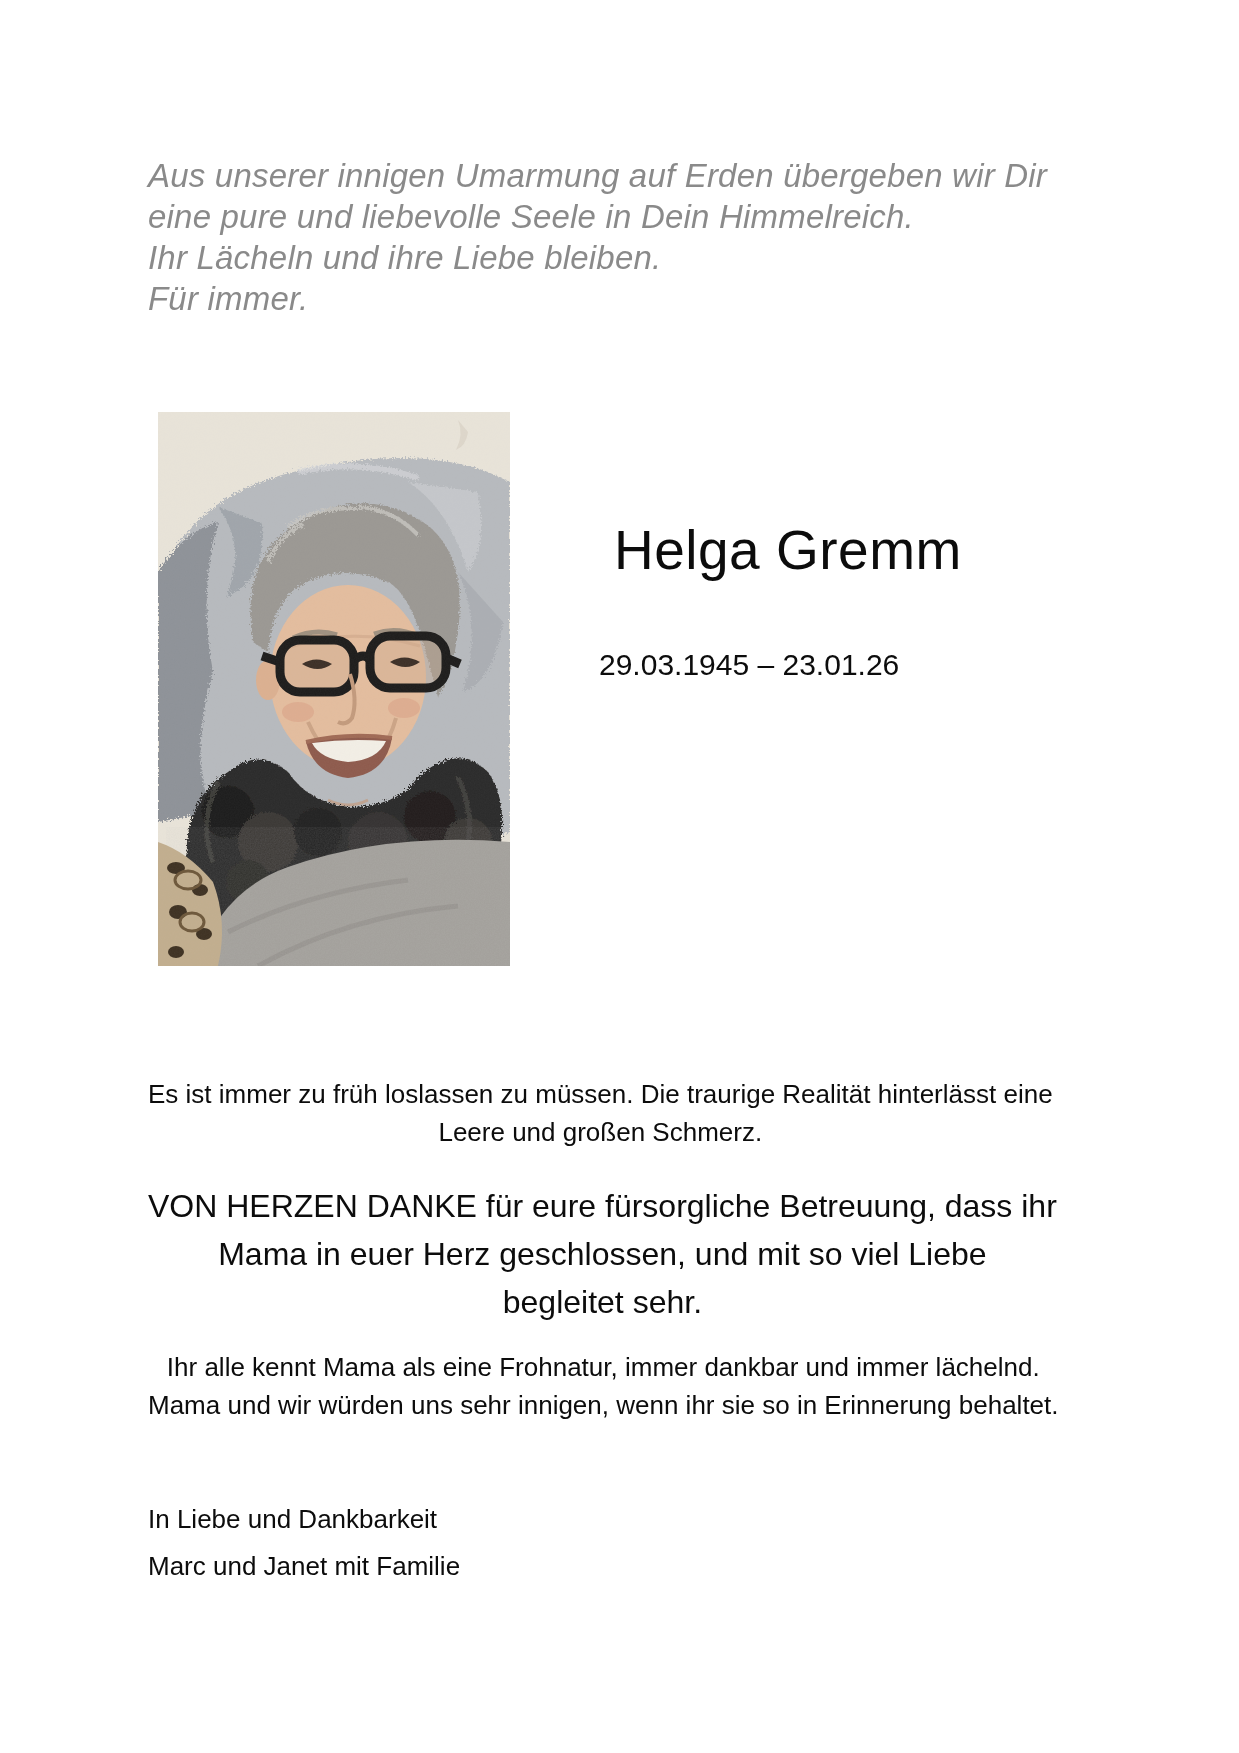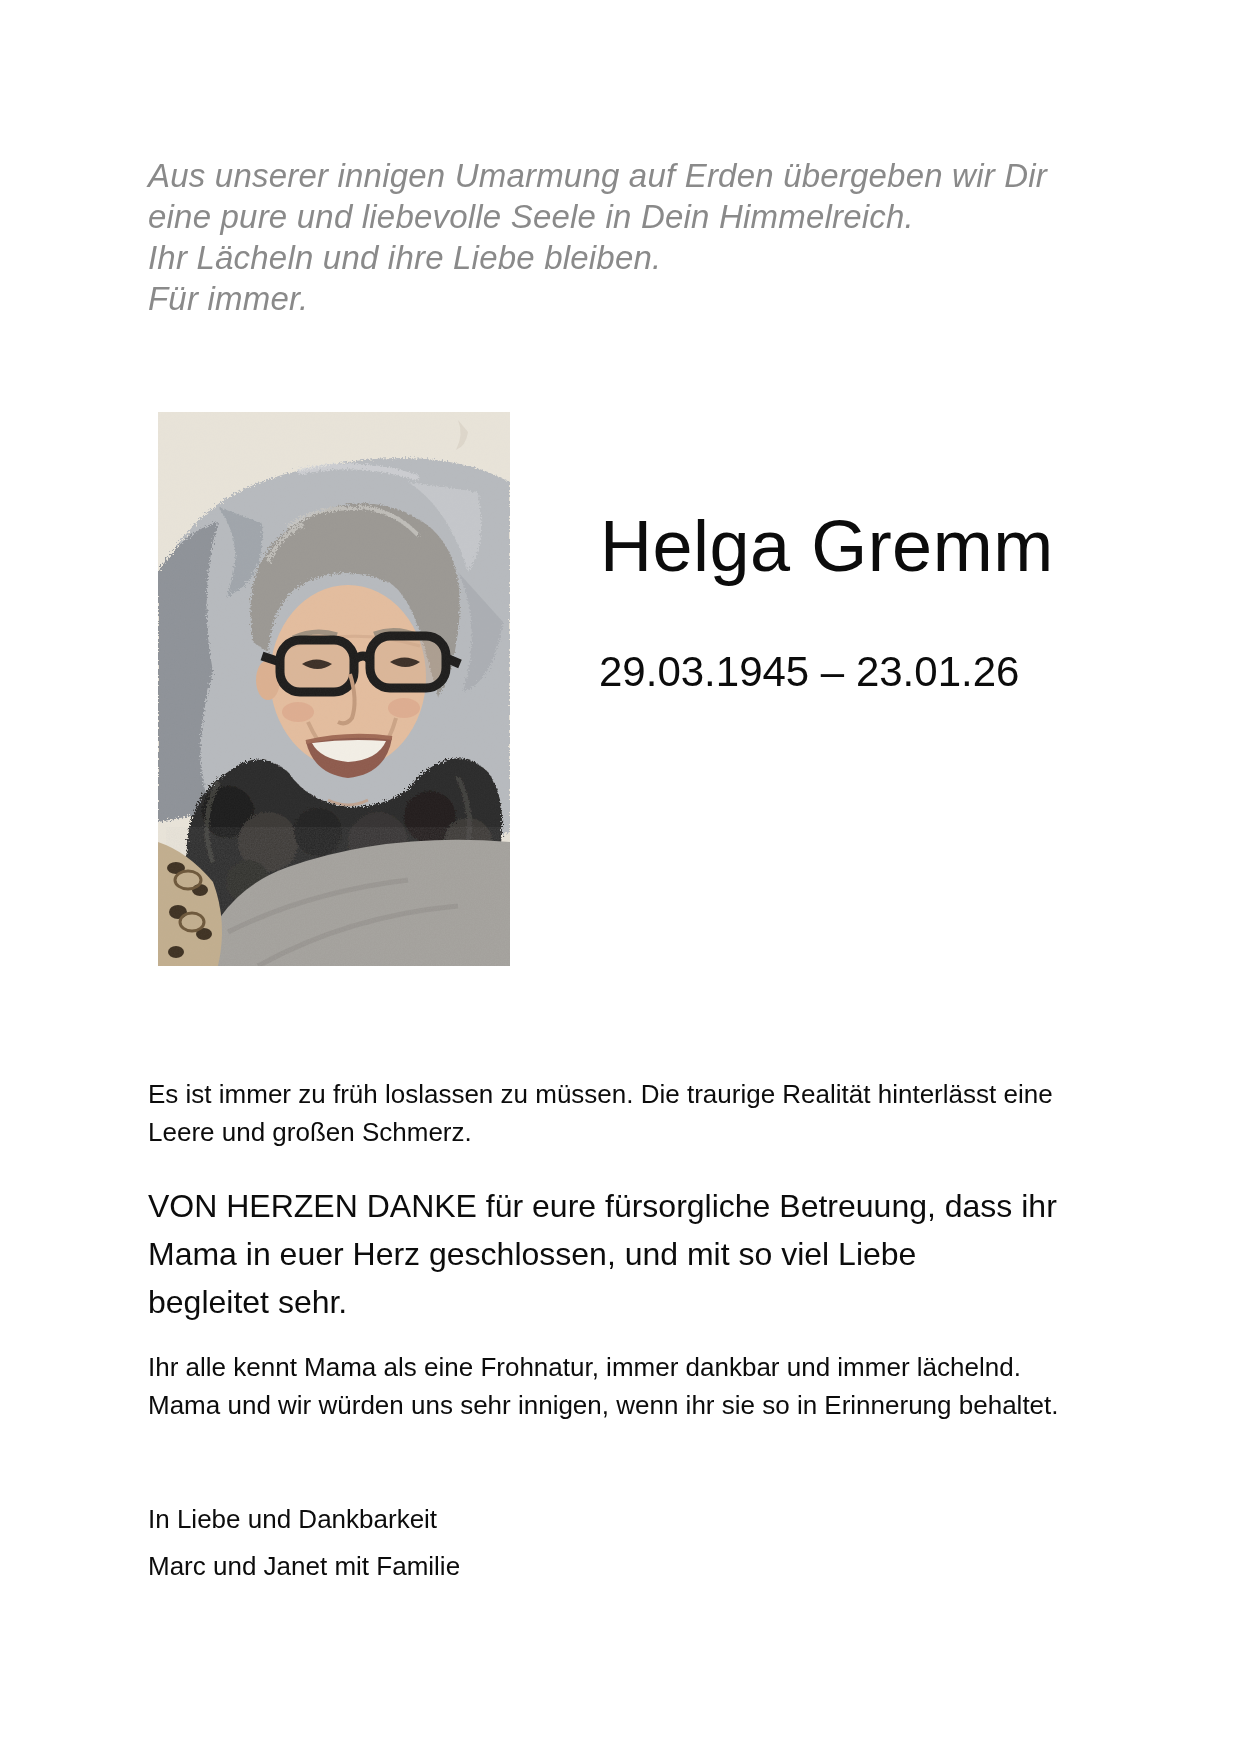--- a/index.html
+++ b/index.html
@@ -23,31 +23,31 @@
   
   .photo{
     position:absolute;left:158px;top:412px;
     width:352px;height:554px;
     overflow:hidden;
   }
   .photo svg{display:block;}
   
   .name{
     position:absolute;left:598px;top:504px;
-    margin:2px;font-size:72px;font-weight:400;
+    margin:16px;font-size:55px;font-weight:400;
     line-height:1.12;color:#0c0c0c;
     white-space:nowrap;letter-spacing:0.5px;
   }
   .dates{
     position:absolute;left:599px;top:648px;
-    font-size:42px;color:#0c0c0c;white-space:nowrap;
+    font-size:30px;color:#0c0c0c;white-space:nowrap;
   }
   
   .para{position:absolute;left:148px;color:#0c0c0c;}
-  .para .pline{white-space:nowrap;}
+  .para .pline{white-space:nowrap;text-align:center;}
   .p1{top:1075px;font-size:26px;line-height:38px;}
   .p2{top:1182px;font-size:32px;line-height:48px;}
   .p3{top:1348px;font-size:26px;line-height:38px;}
   .closing{
     position:absolute;left:148px;top:1492px;
     font-size:26px;line-height:39px;color:#0c0c0c;
   }
   .closing .pline{white-space:nowrap;margin-top:8px;}
 </style>
 </head>

